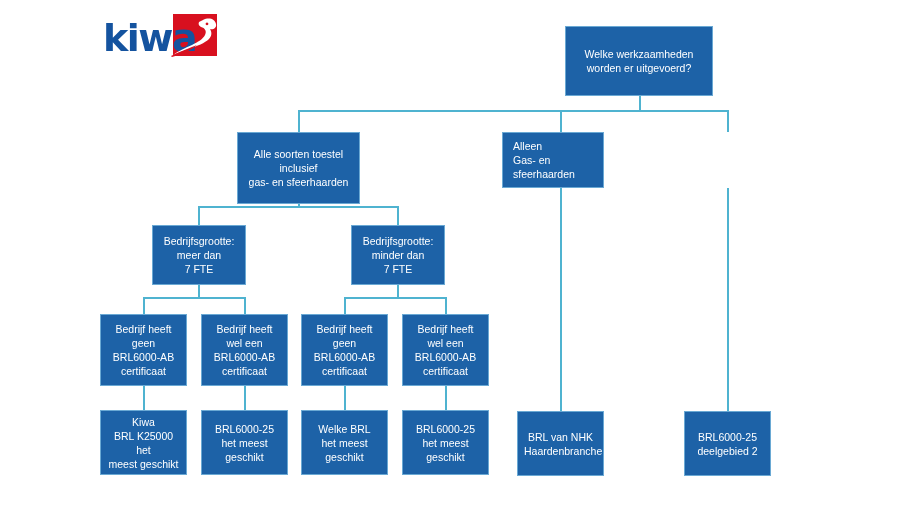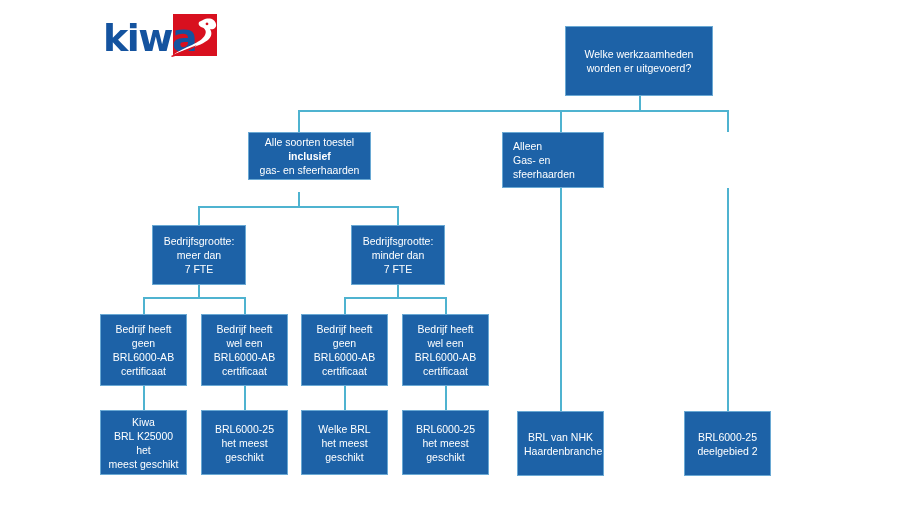--- a/index.html
+++ b/index.html
@@ -75,21 +75,21 @@
     justify-content: center;
     text-align: center;
     padding: 16px 6px;
   }
   .node .txt { display: block; width: 100%; }
   .node.left-align {
     justify-content: flex-start;
     text-align: left;
     padding-left: 10px;
   }
-  .node .b { font-weight: bold; }
+  .node .b { font-weight: normal; }
 </style>
 </head>
 <body>
 
 <div id="canvas">
 
   <div id="logo">
     <div class="logo-red"></div>
     <div class="logo-word">kiwa</div>
     <svg class="logo-bird" viewBox="0 0 58 46">
@@ -128,21 +128,21 @@
   <div class="conn v" style="left:560px; top:188px; height:223px;"></div>
   <div class="conn v" style="left:727px; top:188px; height:223px;"></div>
 
   <div class="node" style="left:565px; top:26px; width:148px; height:70px;">
     <span class="txt">
       <span>Welke werkzaamheden</span><br>
       <span>worden er uitgevoerd?</span>
     </span>
   </div>
 
-  <div class="node" style="left:248px; top:132px; width:123px; height:48px;align-items:center;">
+  <div class="node" style="left:237px; top:132px; width:123px; height:72px;align-items:center;">
     <span class="txt">
       <span>Alle soorten toestel</span><br>
       <span class="b">inclusief</span><br>
       <span>gas- en sfeerhaarden</span>
     </span>
   </div>
 
   <div class="node left-align" style="left:502px; top:132px; width:102px; height:56px;">
     <span class="txt">
       <span>Alleen</span><br>

